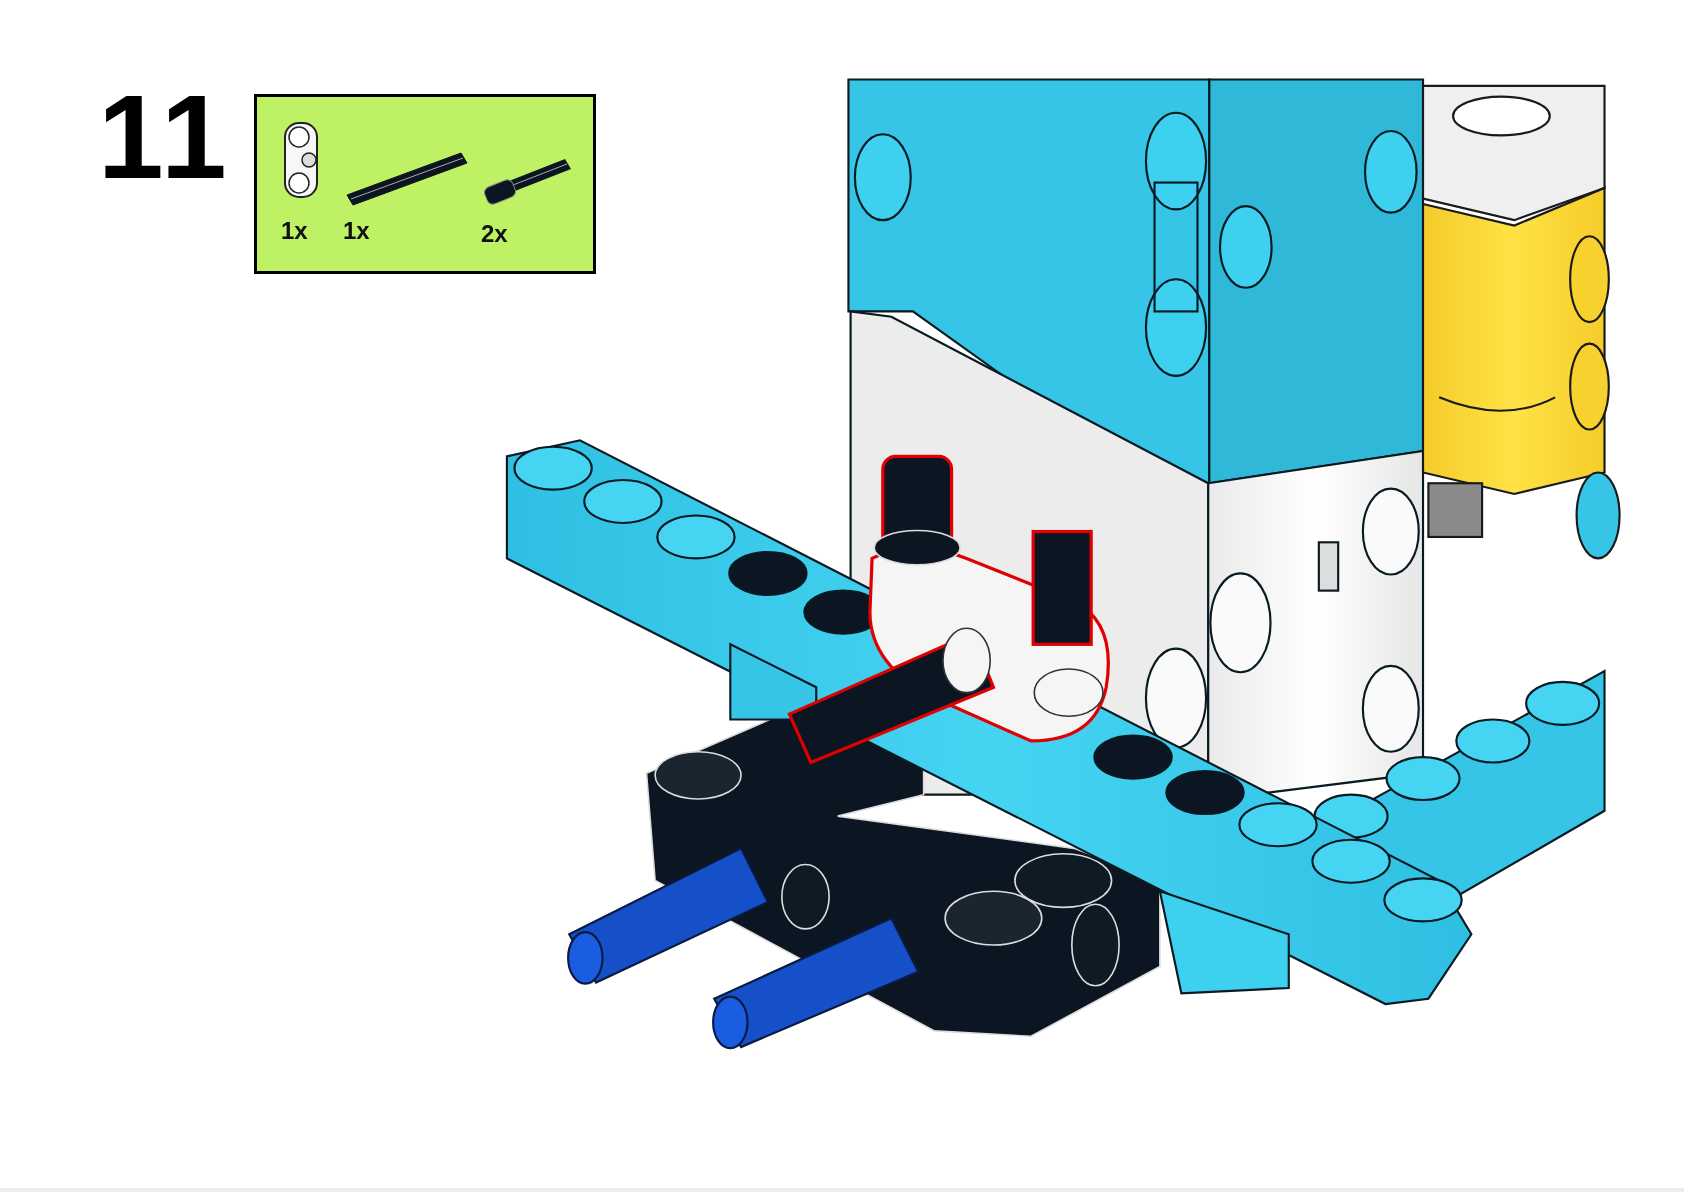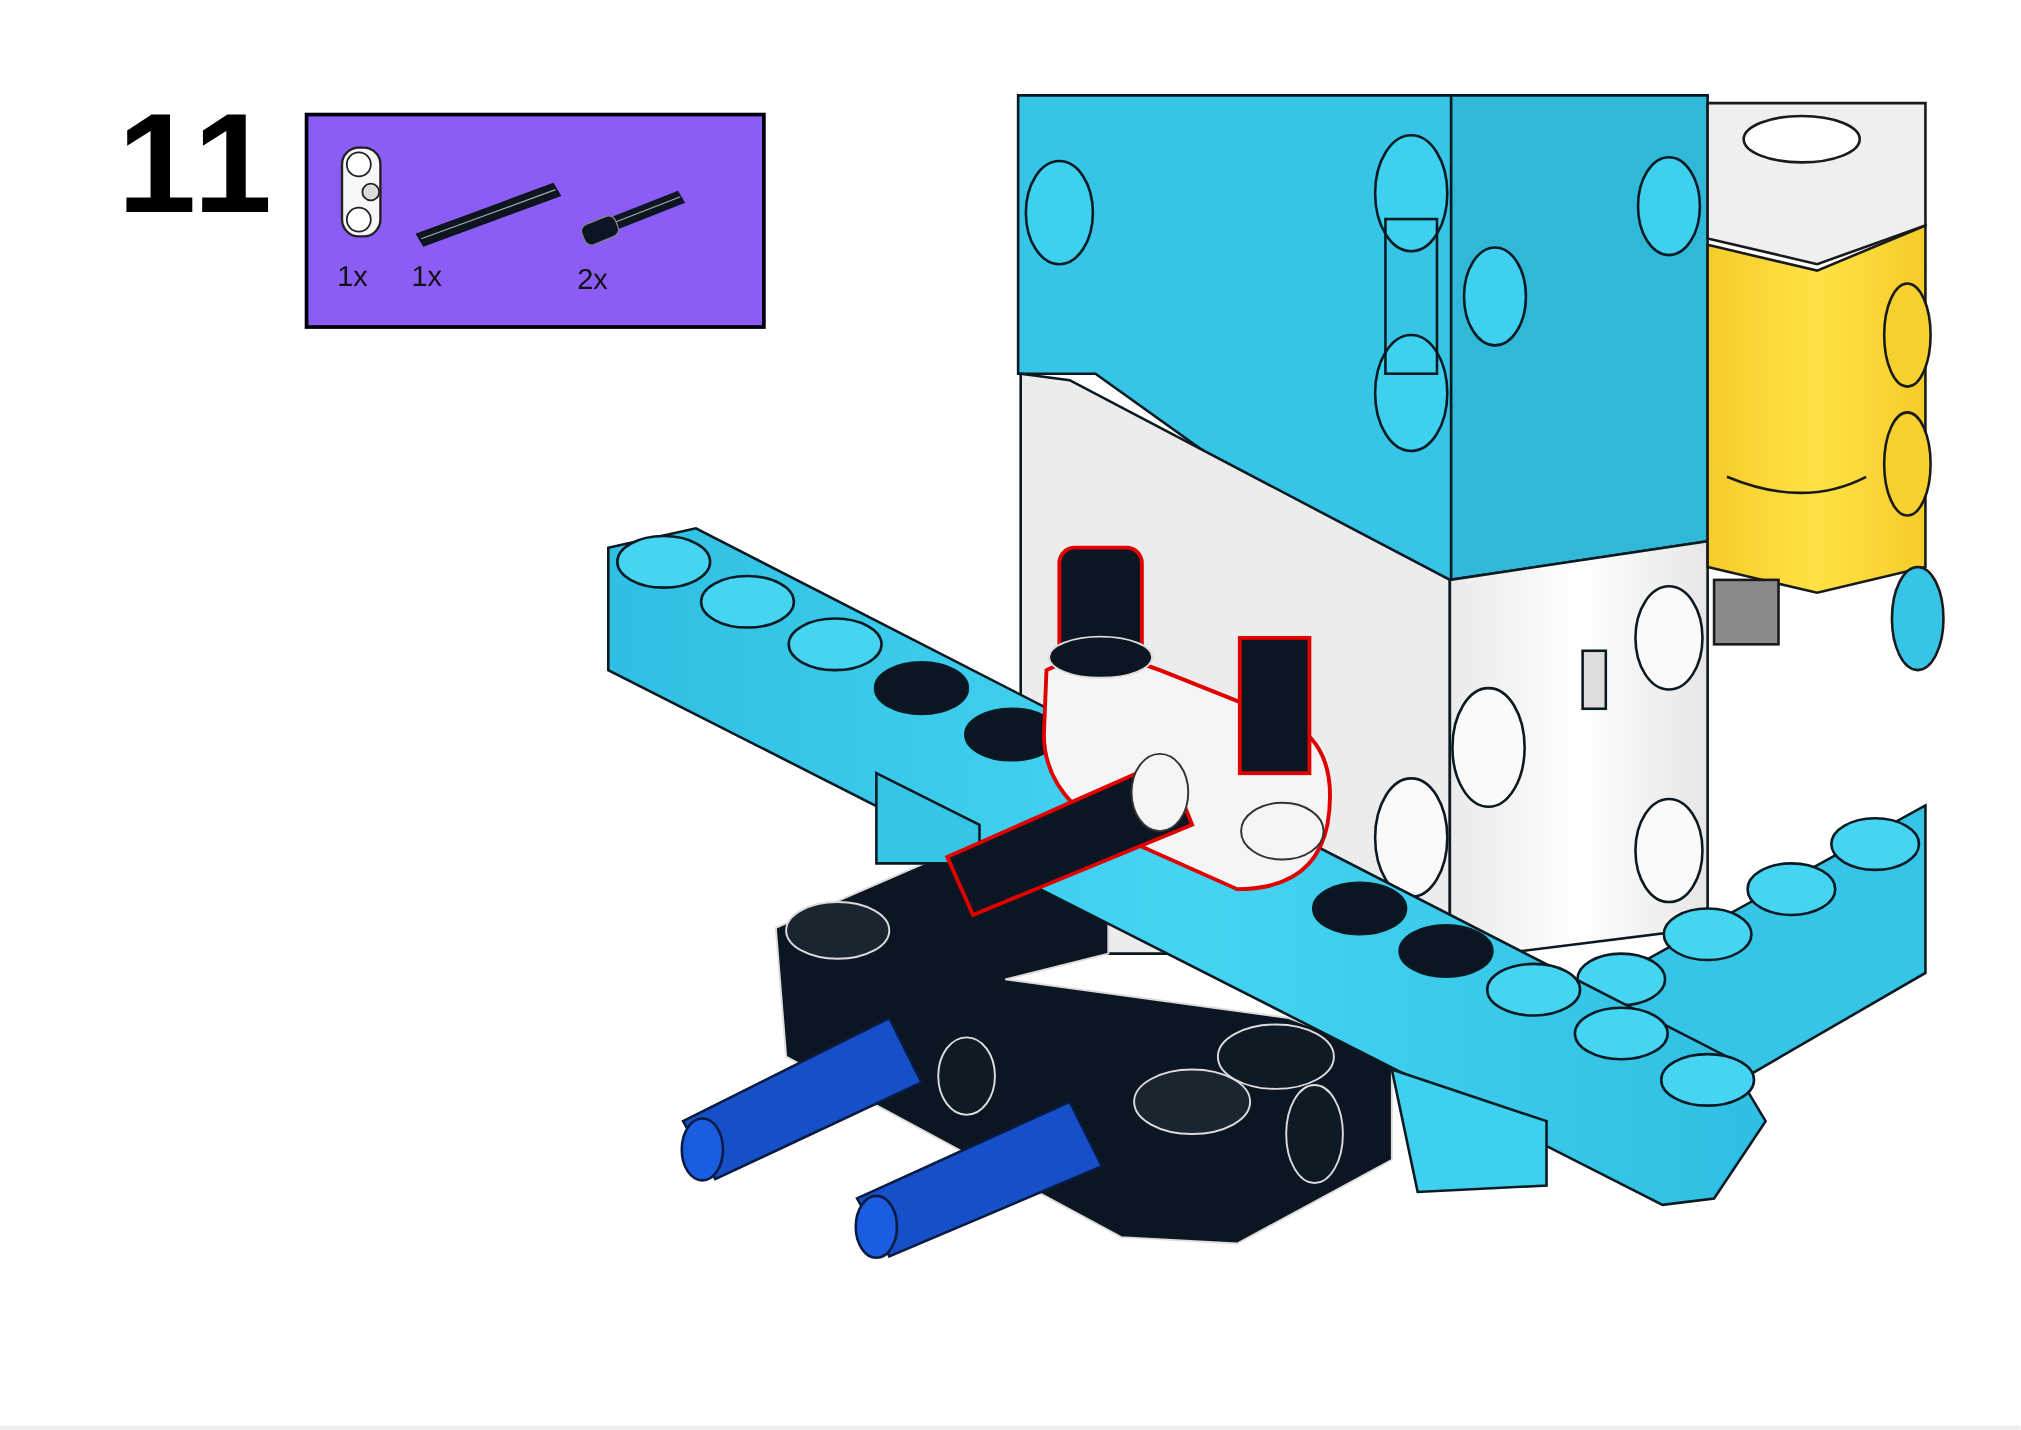--- a/index.html
+++ b/index.html
@@ -1,19 +1,19 @@
 <!DOCTYPE html>
 <html><head>
 <meta charset="utf-8">
 <style>
   html,body{margin:0;padding:0;background:#ffffff;}
   body{width:1684px;height:1192px;position:relative;overflow:hidden;font-family:"Liberation Sans",sans-serif;}
   .page{position:absolute;left:0;top:0;width:1684px;height:1192px;background:#fff;}
   .step-number{position:absolute;left:98px;top:78px;font-family:"Liberation Sans",sans-serif;font-weight:bold;font-size:118px;line-height:1;color:#000;letter-spacing:4px;}
-  .parts-box{position:absolute;left:254px;top:94px;width:384px;height:180px;background:#8b5cf6;border:3px solid #000;box-sizing:border-box;}
+  .parts-box{position:absolute;left:254px;top:94px;width:342px;height:180px;background:#bef264;border:3px solid #000;box-sizing:border-box;font-weight:bold;}
   .part{position:absolute;}
   .part-qty{position:absolute;font-family:"Liberation Sans",sans-serif;font-size:24px;color:#111;}
   .illustration{position:absolute;left:0;top:0;width:1684px;height:1192px;}
   .bottom-bar{position:absolute;left:0;bottom:0;width:1684px;height:4px;background:#eeeeee;}
 </style>
 </head>
 <body>
 
 <div class="page">
 

